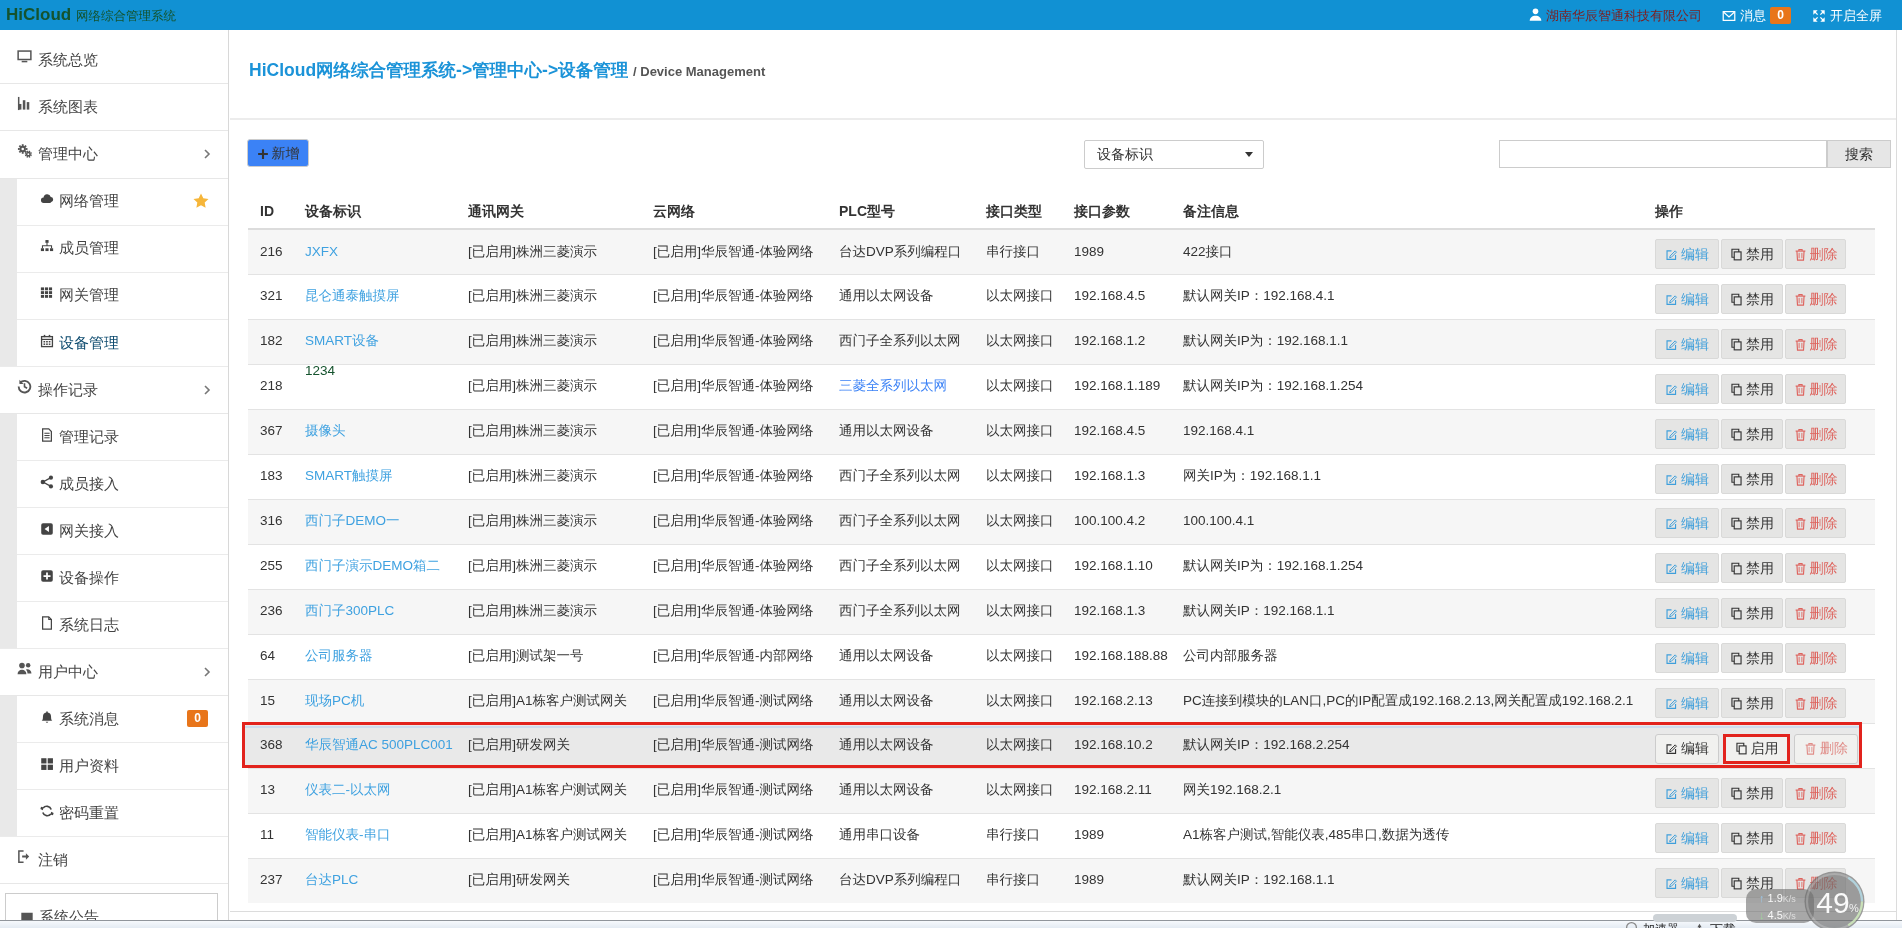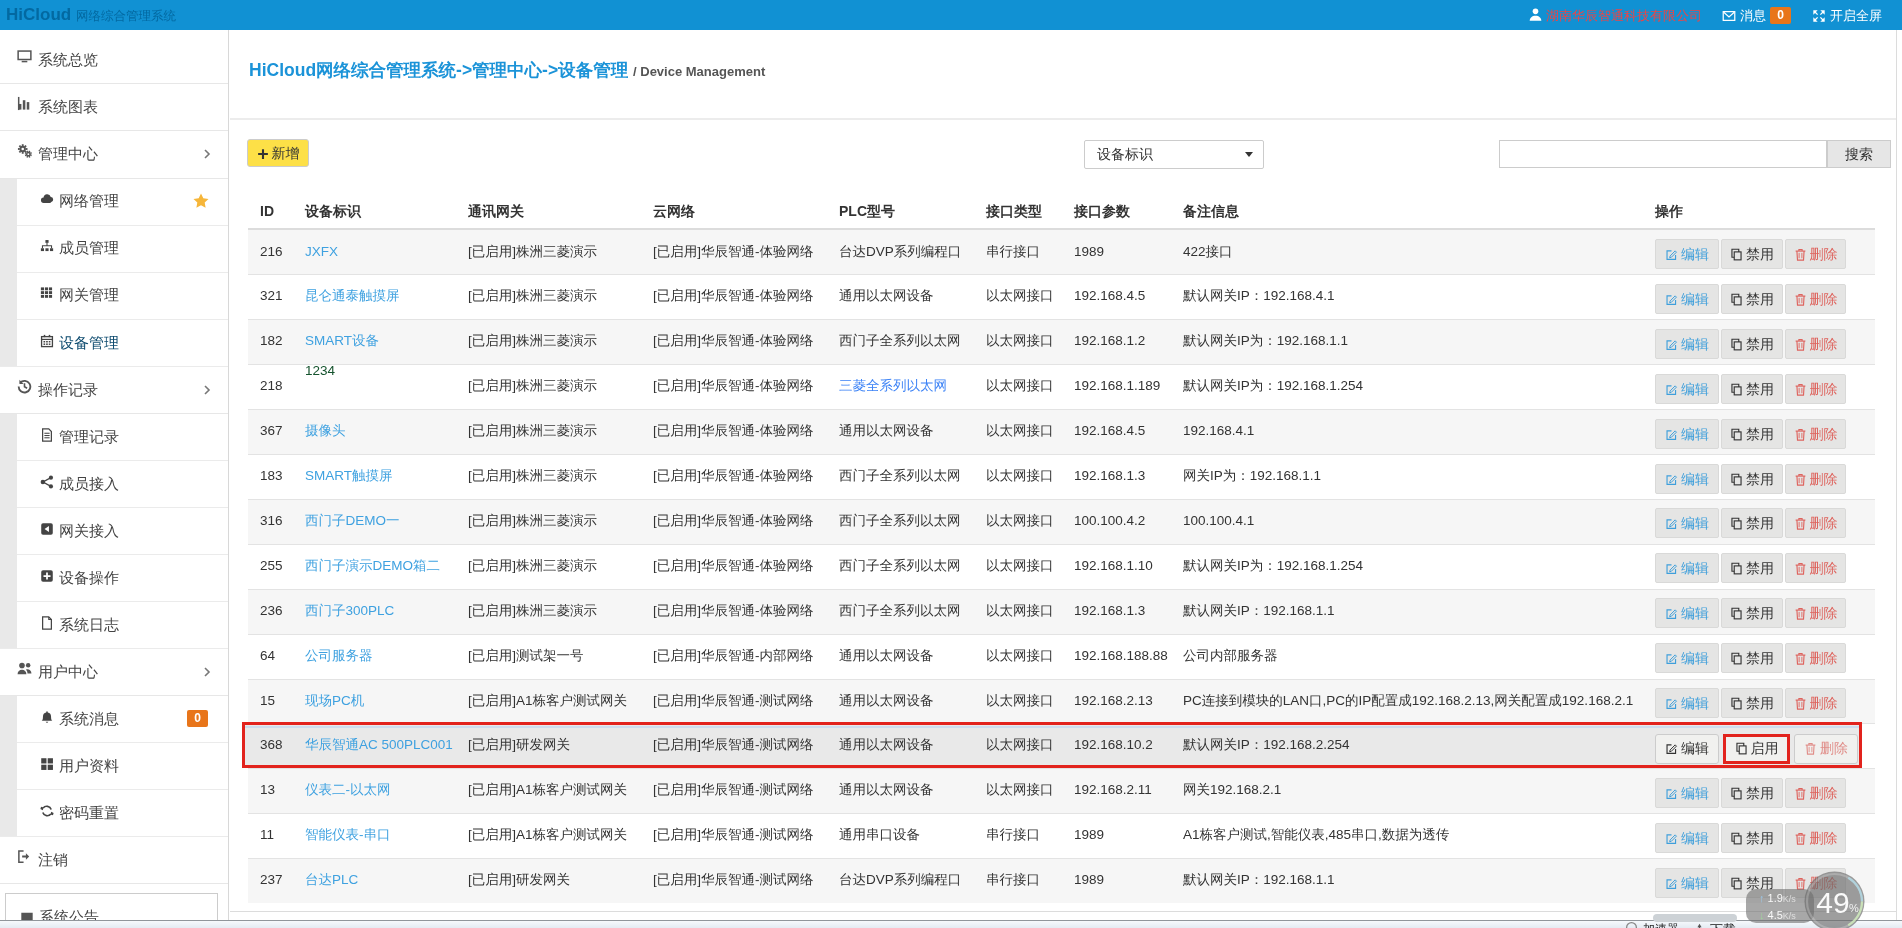--- a/index.html
+++ b/index.html
@@ -2,26 +2,26 @@
 <html><head><meta charset="utf-8"><title>HiCloud</title>
 <style>
 *{margin:0;padding:0;box-sizing:border-box}
 html,body{width:1902px;height:928px;overflow:hidden;background:#fff}
 body{font-family:"Liberation Sans",sans-serif;font-size:14px;color:#333;position:relative}
 .abs{position:absolute}
 .cell{position:absolute;white-space:nowrap}
 </style></head><body>
 
 <div class="abs" style="left:0;top:0;width:1902px;height:30px;background:#1191d3"></div>
-<div class="abs" style="left:6px;top:0;height:24px;line-height:30px;color:#0369a1;font-size:17px;font-weight:bold">HiCloud <span style="font-size:12.5px;font-weight:normal">网络综合管理系统</span></div>
+<div class="abs" style="left:6px;top:0;height:24px;line-height:30px;color:#14532d;font-size:17px;font-weight:bold">HiCloud <span style="font-size:12.5px;font-weight:normal">网络综合管理系统</span></div>
 <div class="abs" style="left:1528px;top:7px;color:#fff"><span style="display:inline-block;width:15px;height:15px;color:#fff;vertical-align:-2px;"><svg width="15" height="15" viewBox="0 0 16 16">
         <circle cx="8" cy="4.6" r="3" fill="currentColor"></circle>
         <path d="M1.8 14.6c0-3.2 2.6-5.4 6.2-5.4s6.2 2.2 6.2 5.4z" fill="currentColor"></path>
       </svg></span></div>
-<div class="abs" style="left:1546px;top:0;height:30px;line-height:31px;color:#ef4444;font-size:13px">湖南华辰智通科技有限公司</div>
+<div class="abs" style="left:1546px;top:0;height:30px;line-height:31px;color:#7f1d1d;font-size:13px">湖南华辰智通科技有限公司</div>
 <div class="abs" style="left:1722px;top:8px;color:#fff"><span style="display:inline-block;width:14px;height:14px;color:#fff;vertical-align:-2px;"><svg width="14" height="14" viewBox="0 0 16 16">
         <rect x="1.4" y="3" width="13.2" height="10" fill="none" stroke="currentColor" stroke-width="1.4"></rect>
         <path d="M2 3.8 8 9l6-5.2" fill="none" stroke="currentColor" stroke-width="1.4"></path>
       </svg></span></div>
 <div class="abs" style="left:1740px;top:0;height:30px;line-height:31px;color:#fff;font-size:13px">消息</div>
 <div class="abs" style="left:1770px;top:7px;width:21px;height:17px;background:#e8751a;border-radius:2px;color:#fff;font-size:12px;font-weight:bold;text-align:center;line-height:17px">0</div>
 <div class="abs" style="left:1812px;top:8px;color:#fff"><span style="display:inline-block;width:14px;height:14px;color:#fff;vertical-align:-2px;"><svg width="14" height="14" viewBox="0 0 16 16">
         <path d="M9.5 1.5h5v5l-2-2-2.4 2.4-1-1L11.5 3.5z" fill="currentColor"></path>
         <path d="M6.5 14.5h-5v-5l2 2 2.4-2.4 1 1L4.5 12.5z" fill="currentColor"></path>
         <path d="M1.5 6.5v-5h5l-2 2 2.4 2.4-1 1L3.5 4.5z" fill="currentColor"></path>
@@ -209,21 +209,21 @@
     </svg></div>
 <div class="abs" style="left:187px;top:710.4px;width:21px;height:17px;background:#e8751a;border-radius:2px;color:#fff;font-size:12px;font-weight:bold;text-align:center;line-height:17px">0</div>
 <div class="abs" style="left:5px;top:893px;width:213px;height:40px;background:#fff;border:1px solid #ccc"></div>
 <div class="abs" style="left:20px;top:910px;color:#555"><span style="display:inline-block;width:14px;height:14px;color:#555;vertical-align:-2px;"><svg width="14" height="14" viewBox="0 0 16 16">
         <path d="M1.5 2h13v9h-7l-3.5 3v-3h-2.5z" fill="currentColor"></path>
       </svg></span></div>
 <div class="abs" style="left:39px;top:906px;height:22px;line-height:22px;font-size:15px;color:#444">系统公告</div>
 <div class="abs" style="left:1896px;top:30px;width:1px;height:890px;background:#dcdcdc"></div>
 <div class="abs" style="left:249px;top:58px;height:24px;line-height:24px;font-size:17.5px;font-weight:bold;color:#1b93d8;white-space:nowrap">HiCloud网络综合管理系统-&gt;管理中心-&gt;设备管理 <span style="font-weight:bold;font-size:13px;color:#555">/ Device Management</span></div>
 <div class="abs" style="left:230px;top:118px;width:1666px;height:2px;background:#ececec"></div>
-<div class="abs" style="left:247px;top:139px;width:62px;height:28px;background:#fde047;border:1px solid #ccc;border-radius:3px;text-align:center;line-height:26px;font-size:14px;color:#333">
+<div class="abs" style="left:247px;top:139px;width:62px;height:28px;background:#3b82f6;border:1px solid #ccc;border-radius:3px;text-align:center;line-height:26px;font-size:14px;color:#333">
 <span style="display:inline-block;vertical-align:-2px;margin-right:3px"><svg width="12" height="12" viewBox="0 0 16 16">
         <path d="M6.6 1.5h2.8v5.1h5.1v2.8H9.4v5.1H6.6V9.4H1.5V6.6h5.1z" fill="#333"></path>
       </svg></span>新增</div>
 <div class="abs" style="left:1084px;top:140px;width:180px;height:29px;background:#fff;border:1px solid #ccc;border-radius:2px;font-size:14px;color:#333;line-height:27px;padding-left:12px">设备标识
 <span style="position:absolute;right:10px;top:11px;width:0;height:0;border-left:4.5px solid transparent;border-right:4.5px solid transparent;border-top:5.5px solid #333"></span></div>
 <div class="abs" style="left:1499px;top:140px;width:328px;height:28px;background:#fff;border:1px solid #ccc"></div>
 <div class="abs" style="left:1827px;top:140px;width:64px;height:28px;background:#e6e6e6;border:1px solid #ccc;text-align:center;line-height:26px;font-size:14px;color:#333">搜索</div>
 <div class="cell" style="left:260px;top:202px;height:18px;line-height:18px;font-weight:bold;font-size:14px;color:#333">ID</div>
 <div class="cell" style="left:305px;top:202px;height:18px;line-height:18px;font-weight:bold;font-size:14px;color:#333">设备标识</div>
 <div class="cell" style="left:468px;top:202px;height:18px;line-height:18px;font-weight:bold;font-size:14px;color:#333">通讯网关</div>

